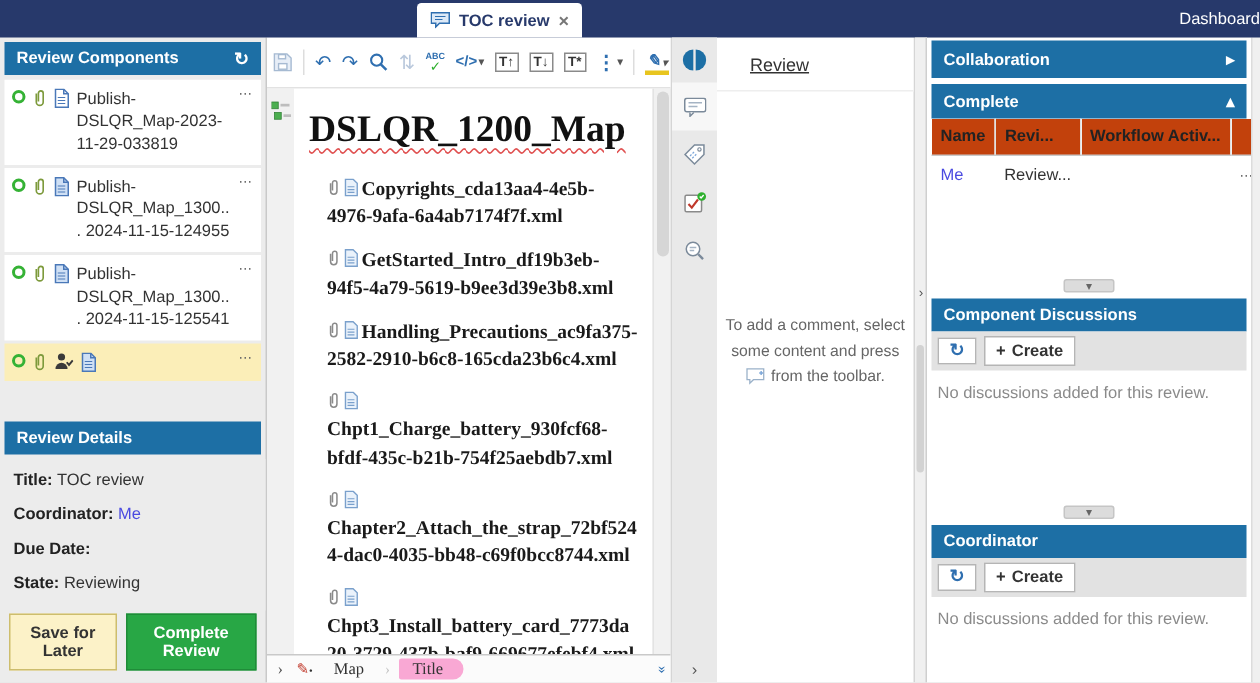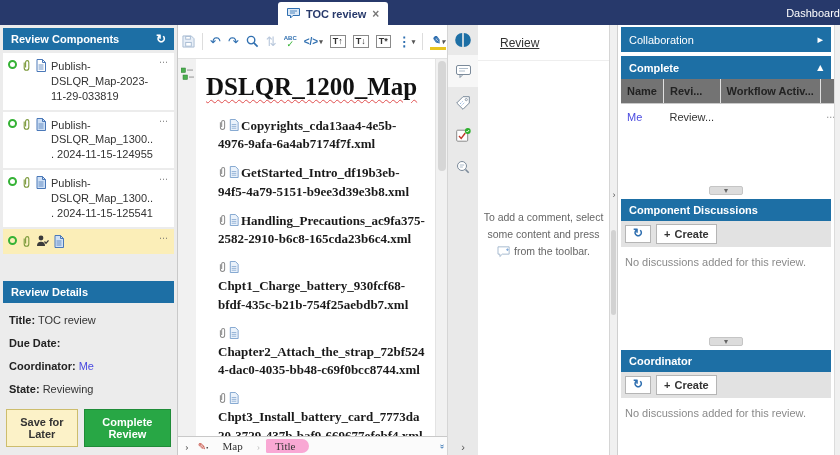--- a/index.html
+++ b/index.html
@@ -76,24 +76,24 @@
   .review-hint { flex:1; padding-top:148px; text-align:center; color:#666; font-size:10.5px; line-height:1.6; }
   .review-hint svg { vertical-align:-3px; }
 
   
   .divider { width:8px; background:#f0f0f0; border-right:1px solid #cfcfcf; position:relative; }
   .divider .dthumb { position:absolute; top:205px; left:1px; width:5px; height:85px; background:#d2d2d2; border-radius:3px; cursor:pointer; }
   .divider .dhandle { position:absolute; top:165px; left:0; width:8px; text-align:center; color:#555; font-size:9px; cursor:pointer; }
 
   
   .collab { width:216px; background:#fff; display:flex; flex-direction:column; padding:2px 3px; overflow:hidden; }
-  .collab-hdr { background:#1d6fa5; color:#fff; font-weight:normal; padding:6px 8px; display:flex; justify-content:space-between; align-items:center; cursor:pointer; }
+  .collab-hdr { background:#1d6fa5; color:#fff; font-weight:bold; padding:6px 8px; display:flex; justify-content:space-between; align-items:center; cursor:pointer; }
   .sub-hdr { background:#1d6fa5; color:#fff; font-weight:bold; padding:5px 8px; display:flex; justify-content:space-between; align-items:center; margin-top:4px; }
   .rev-table { width:100%; border-collapse:collapse; font-size:11px; }
-  .rev-table th { text-align:left; font-weight:bold; color:#222; padding:6px 6px; border-right:1px solid #e0e0e0; border-bottom:1px solid #c9c9c9; background:#737373; white-space:nowrap; overflow:hidden; }
+  .rev-table th { text-align:left; font-weight:bold; color:#222; padding:6px 6px; border-right:1px solid #e0e0e0; border-bottom:1px solid #c9c9c9; background:#c2410c; white-space:nowrap; overflow:hidden; }
   .rev-table td { padding:7px 6px; white-space:nowrap; overflow:hidden; }
   .disc-group { margin-top:52px; }
   .disc-toolbar { background:#e2e2e2; padding:3px 4px; display:flex; gap:5px; align-items:center; }
   .mini-btn { background:#fff; border:1px solid #b5b5b5; padding:3px 7px; font-weight:bold; color:#333; display:flex; align-items:center; gap:4px; cursor:pointer; font-size:11px; }
   .mini-btn .refresh-glyph { color:#2f6fb0; font-weight:bold; font-size:12px; line-height:.8; }
   .empty-msg { color:#8a8a8a; padding:9px 4px; }
 
   .winscroll { width:6px; background:#f0f0f0; border-left:1px solid #dcdcdc; }
 </style>
 </head>
@@ -183,22 +183,22 @@
 
       <div style="flex:1"></div>
 
     </div>
 
     <div class="panel-header" style="margin-top:0">
       <span>Review Details</span>
     </div>
     <div class="details-body">
       <div class="detail-field"><b>Title:</b> <span>TOC review</span></div>
+      <div class="detail-field"><b>Coordinator:</b> <span class="link-blue">Me</span></div>
       <div class="detail-field"><b>Due Date:</b> <span></span></div>
-      <div class="detail-field"><b>Coordinator:</b> <span class="link-blue">Me</span></div>
       <div class="detail-field" style="margin-bottom:6px"><b>State:</b> <span>Reviewing</span></div>
     </div>
     <div class="btn-row">
       <button class="btn-save">Save for Later</button>
       <button class="btn-complete">Complete Review</button>
     </div>
   </div>
 
   <div class="editor">
     <div class="toolbar">
@@ -286,21 +286,21 @@
               <path d="M1 .5 H6.5 L9.5 3.5 V12.5 H1 Z" fill="#eaf2fb" stroke="#7aa0cc"></path>
               <path d="M2.5 6 h5 M2.5 8 h5 M2.5 10 h5" stroke="#7aa0cc" stroke-width=".8"></path>
             </svg><span>Copyrights_cda13aa4-4e5b-4976-9afa-6a4ab7174f7f.xml</span>
         </div>
         <div class="doc-item">
           <svg width="9" height="12" viewBox="0 0 9 13">
               <path d="M2.2 3.4 V9 a2.3 2.3 0 0 0 4.6 0 V3.2 a1.6 1.6 0 0 0 -3.2 0 v5.4" fill="none" stroke="#8a8a8a" stroke-width="1.1"></path>
             </svg><svg width="10" height="12" viewBox="0 0 10 13">
               <path d="M1 .5 H6.5 L9.5 3.5 V12.5 H1 Z" fill="#eaf2fb" stroke="#7aa0cc"></path>
               <path d="M2.5 6 h5 M2.5 8 h5 M2.5 10 h5" stroke="#7aa0cc" stroke-width=".8"></path>
-            </svg><span>GetStarted_Intro_df19b3eb-94f5-4a79-5151-b9ee3d39e3b8.xml</span>
+            </svg><span>GetStarted_Intro_df19b3eb-94f5-4a79-5619-b9ee3d39e3b8.xml</span>
         </div>
         <div class="doc-item">
           <svg width="9" height="12" viewBox="0 0 9 13">
               <path d="M2.2 3.4 V9 a2.3 2.3 0 0 0 4.6 0 V3.2 a1.6 1.6 0 0 0 -3.2 0 v5.4" fill="none" stroke="#8a8a8a" stroke-width="1.1"></path>
             </svg><svg width="10" height="12" viewBox="0 0 10 13">
               <path d="M1 .5 H6.5 L9.5 3.5 V12.5 H1 Z" fill="#eaf2fb" stroke="#7aa0cc"></path>
               <path d="M2.5 6 h5 M2.5 8 h5 M2.5 10 h5" stroke="#7aa0cc" stroke-width=".8"></path>
             </svg><span>Handling_Precautions_ac9fa375-2582-2910-b6c8-165cda23b6c4.xml</span>
         </div>
         <div class="doc-item">

